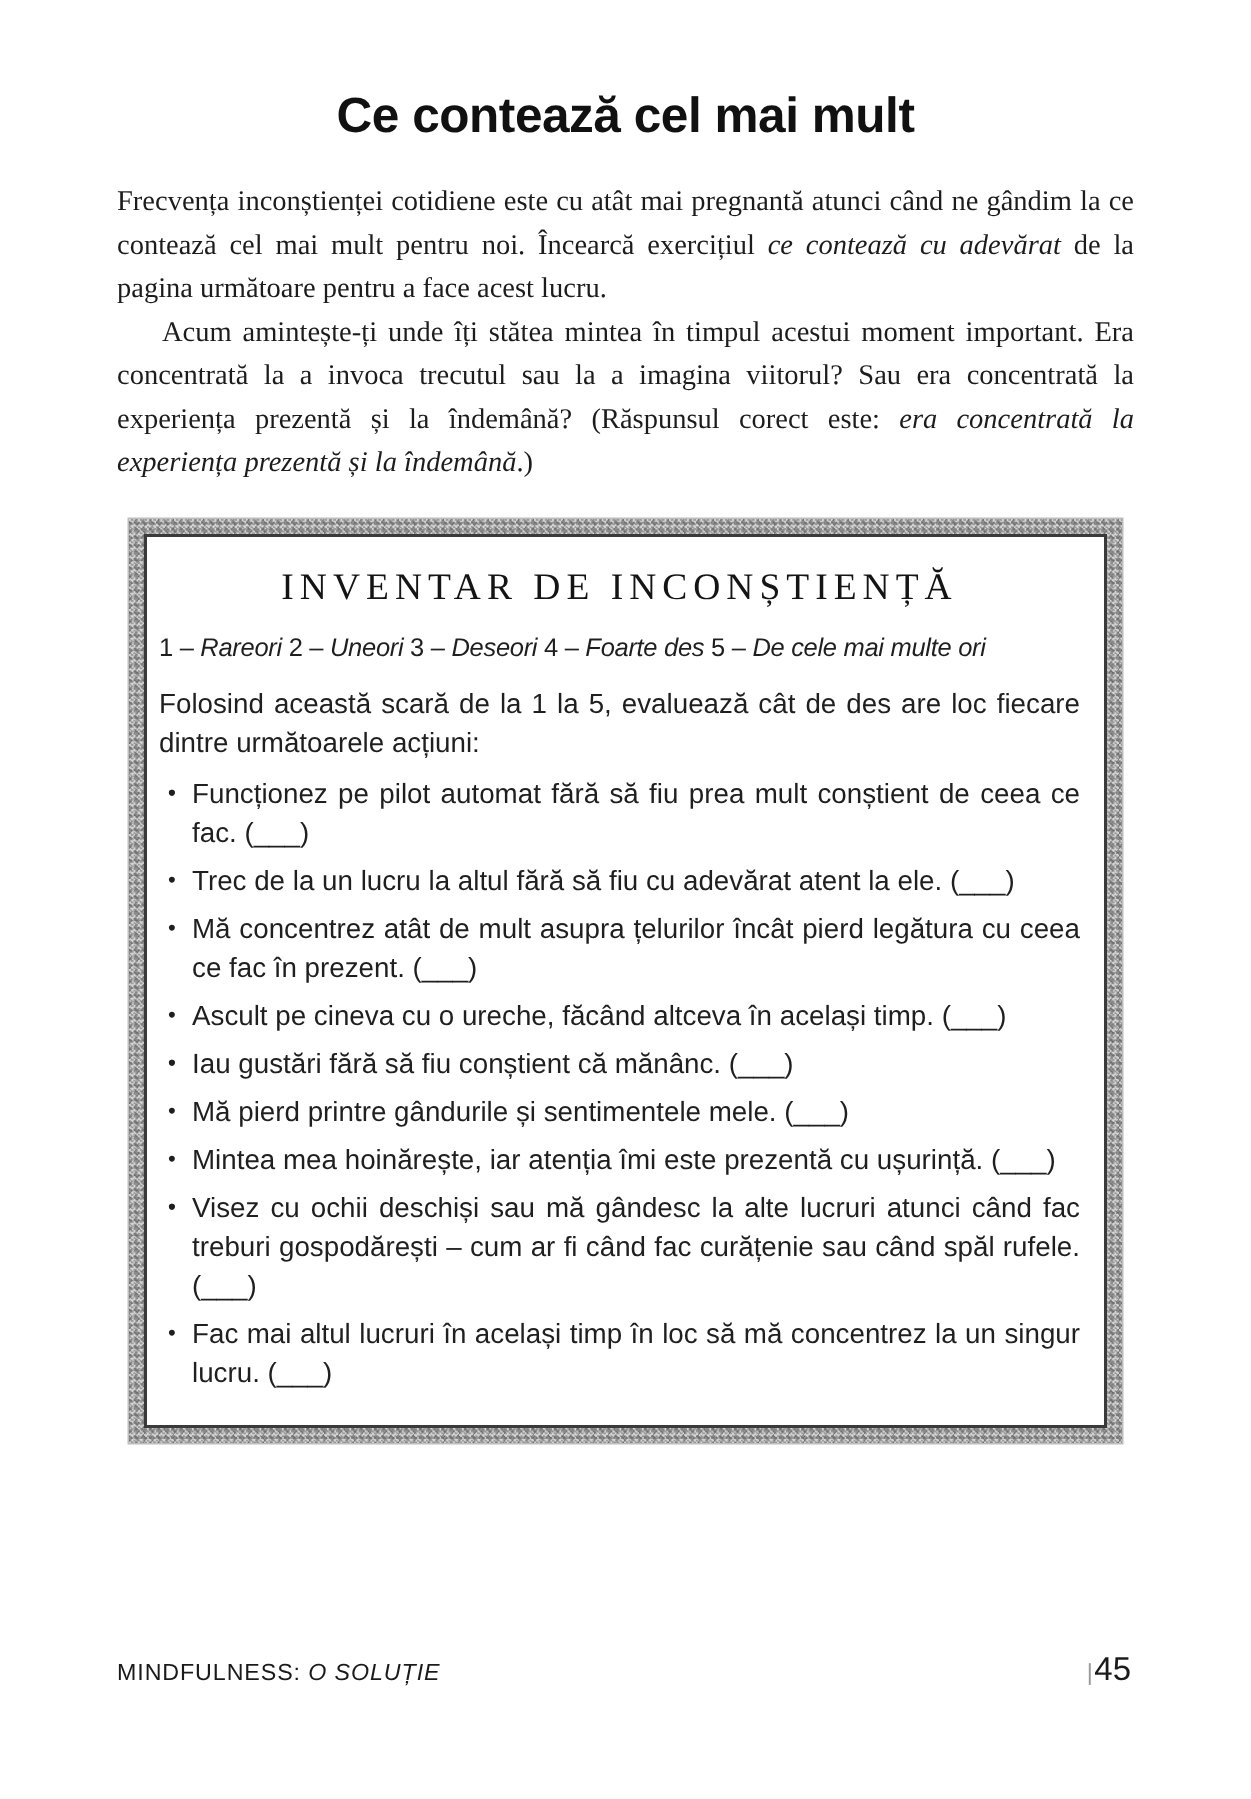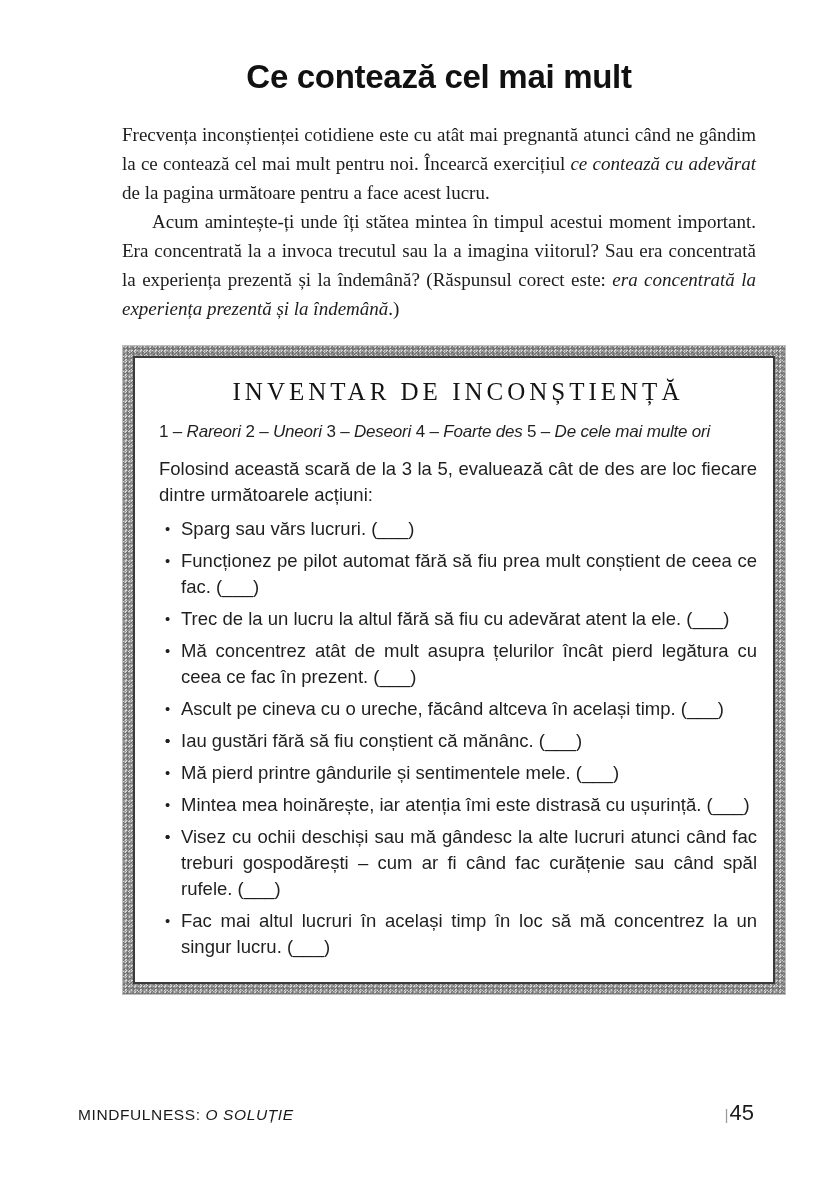--- a/index.html
+++ b/index.html
@@ -5,21 +5,21 @@
   html, body { margin: 0; padding: 0; }
   body {
     width: 834px; height: 1199px;
     background: #ffffff;
     position: relative;
     overflow: hidden;
     font-family: "Liberation Serif", serif;
     color: #1c1c1c;
     -webkit-font-smoothing: antialiased;
   }
-  .content { padding: 0 78px; margin-left: 44px; }
+  .content { padding: 0 78px; }
 
   .page-title {
     font-family: "Liberation Sans", sans-serif;
     font-weight: bold;
     font-size: 33px;
     letter-spacing: -0.3px;
     text-align: center;
     margin: 58px 0 24px 0;
     color: #111;
   }
@@ -40,21 +40,21 @@
     box-sizing: border-box;
     padding: 10px;
     border: 1px solid #bdbdbd;
     background:
       repeating-conic-gradient(from 45deg, rgba(70,70,70,0.50) 0% 20%, rgba(255,255,255,0) 0% 50%) 0 0 / 5px 5px,
       repeating-conic-gradient(#9b9b9b 0% 25%, #d4d4d4 0% 50%) 0 0 / 3px 3px;
   }
   .frame-inner {
     background: #ffffff;
     border: 2px solid #3a3a3a;
-    padding: 16px 16px 16px 24px;
+    padding: 16px 16px 16px 8px;
     font-family: "Liberation Sans", sans-serif;
     color: #1f1f1f;
   }
 
   .box-title {
     font-family: "Liberation Serif", serif;
     font-weight: normal;
     font-size: 25px;
     letter-spacing: 4px;
     text-align: center;
@@ -120,27 +120,26 @@
     <p class="indent"><span>Acum amintește-ți unde îți stătea mintea în timpul acestui moment important. Era concentrată la a invoca trecutul sau la a imagina viitorul? Sau era concentrată la experiența prezentă și la îndemână? (Răspunsul corect este: </span><span class="it">era concentrată la experiența prezentă și la îndemână</span><span>.)</span></p>
   </div>
 
   <div class="frame">
     <div class="frame-inner">
 
       <div class="box-title">INVENTAR DE INCONȘTIENȚĂ</div>
 
       <div class="scale-line"><span>1 – </span><span class="it">Rareori </span><span>2 – </span><span class="it">Uneori </span><span>3 – </span><span class="it">Deseori </span><span>4 – </span><span class="it">Foarte des </span><span>5 – </span><span class="it">De cele mai multe ori</span></div>
 
-      <p class="instruction">Folosind această scară de la 3 la 5, evaluează cât de des are loc fiecare dintre următoarele acțiuni:</p>
+      <p class="instruction">Folosind această scară de la 1 la 5, evaluează cât de des are loc fiecare dintre următoarele acțiuni:</p>
 
       <ul class="inventory">
 
       <li>
             <span class="bullet">•</span>
-            <span>Sparg sau vărs lucruri. (___)</span>
           </li>
           <li>
             <span class="bullet">•</span>
             <span>Funcționez pe pilot automat fără să fiu prea mult conștient de ceea ce fac. (___)</span>
           </li>
           <li>
             <span class="bullet">•</span>
             <span>Trec de la un lucru la altul fără să fiu cu adevărat atent la ele. (___)</span>
           </li>
           <li>
@@ -157,21 +156,21 @@
           <li>
             <span class="bullet">•</span>
             <span>Iau gustări fără să fiu conștient că mănânc. (___)</span>
           </li>
           <li>
             <span class="bullet">•</span>
             <span>Mă pierd printre gândurile și sentimentele mele. (___)</span>
           </li>
           <li>
             <span class="bullet">•</span>
-            <span>Mintea mea hoinărește, iar atenția îmi este distrasă cu ușurință. (___)</span>
+            <span>Mintea mea hoinărește, iar atenția îmi este prezentă cu ușurință. (___)</span>
           </li>
           <li>
             <span class="bullet">•</span>
           </li>
           <li>
             <span class="bullet">•</span>
             <span>Visez cu ochii deschiși sau mă gândesc la alte lucruri atunci când fac treburi gospodărești – cum ar fi când fac curățenie sau când spăl rufele. (___)</span>
           </li>
           <li>
             <span class="bullet">•</span>

